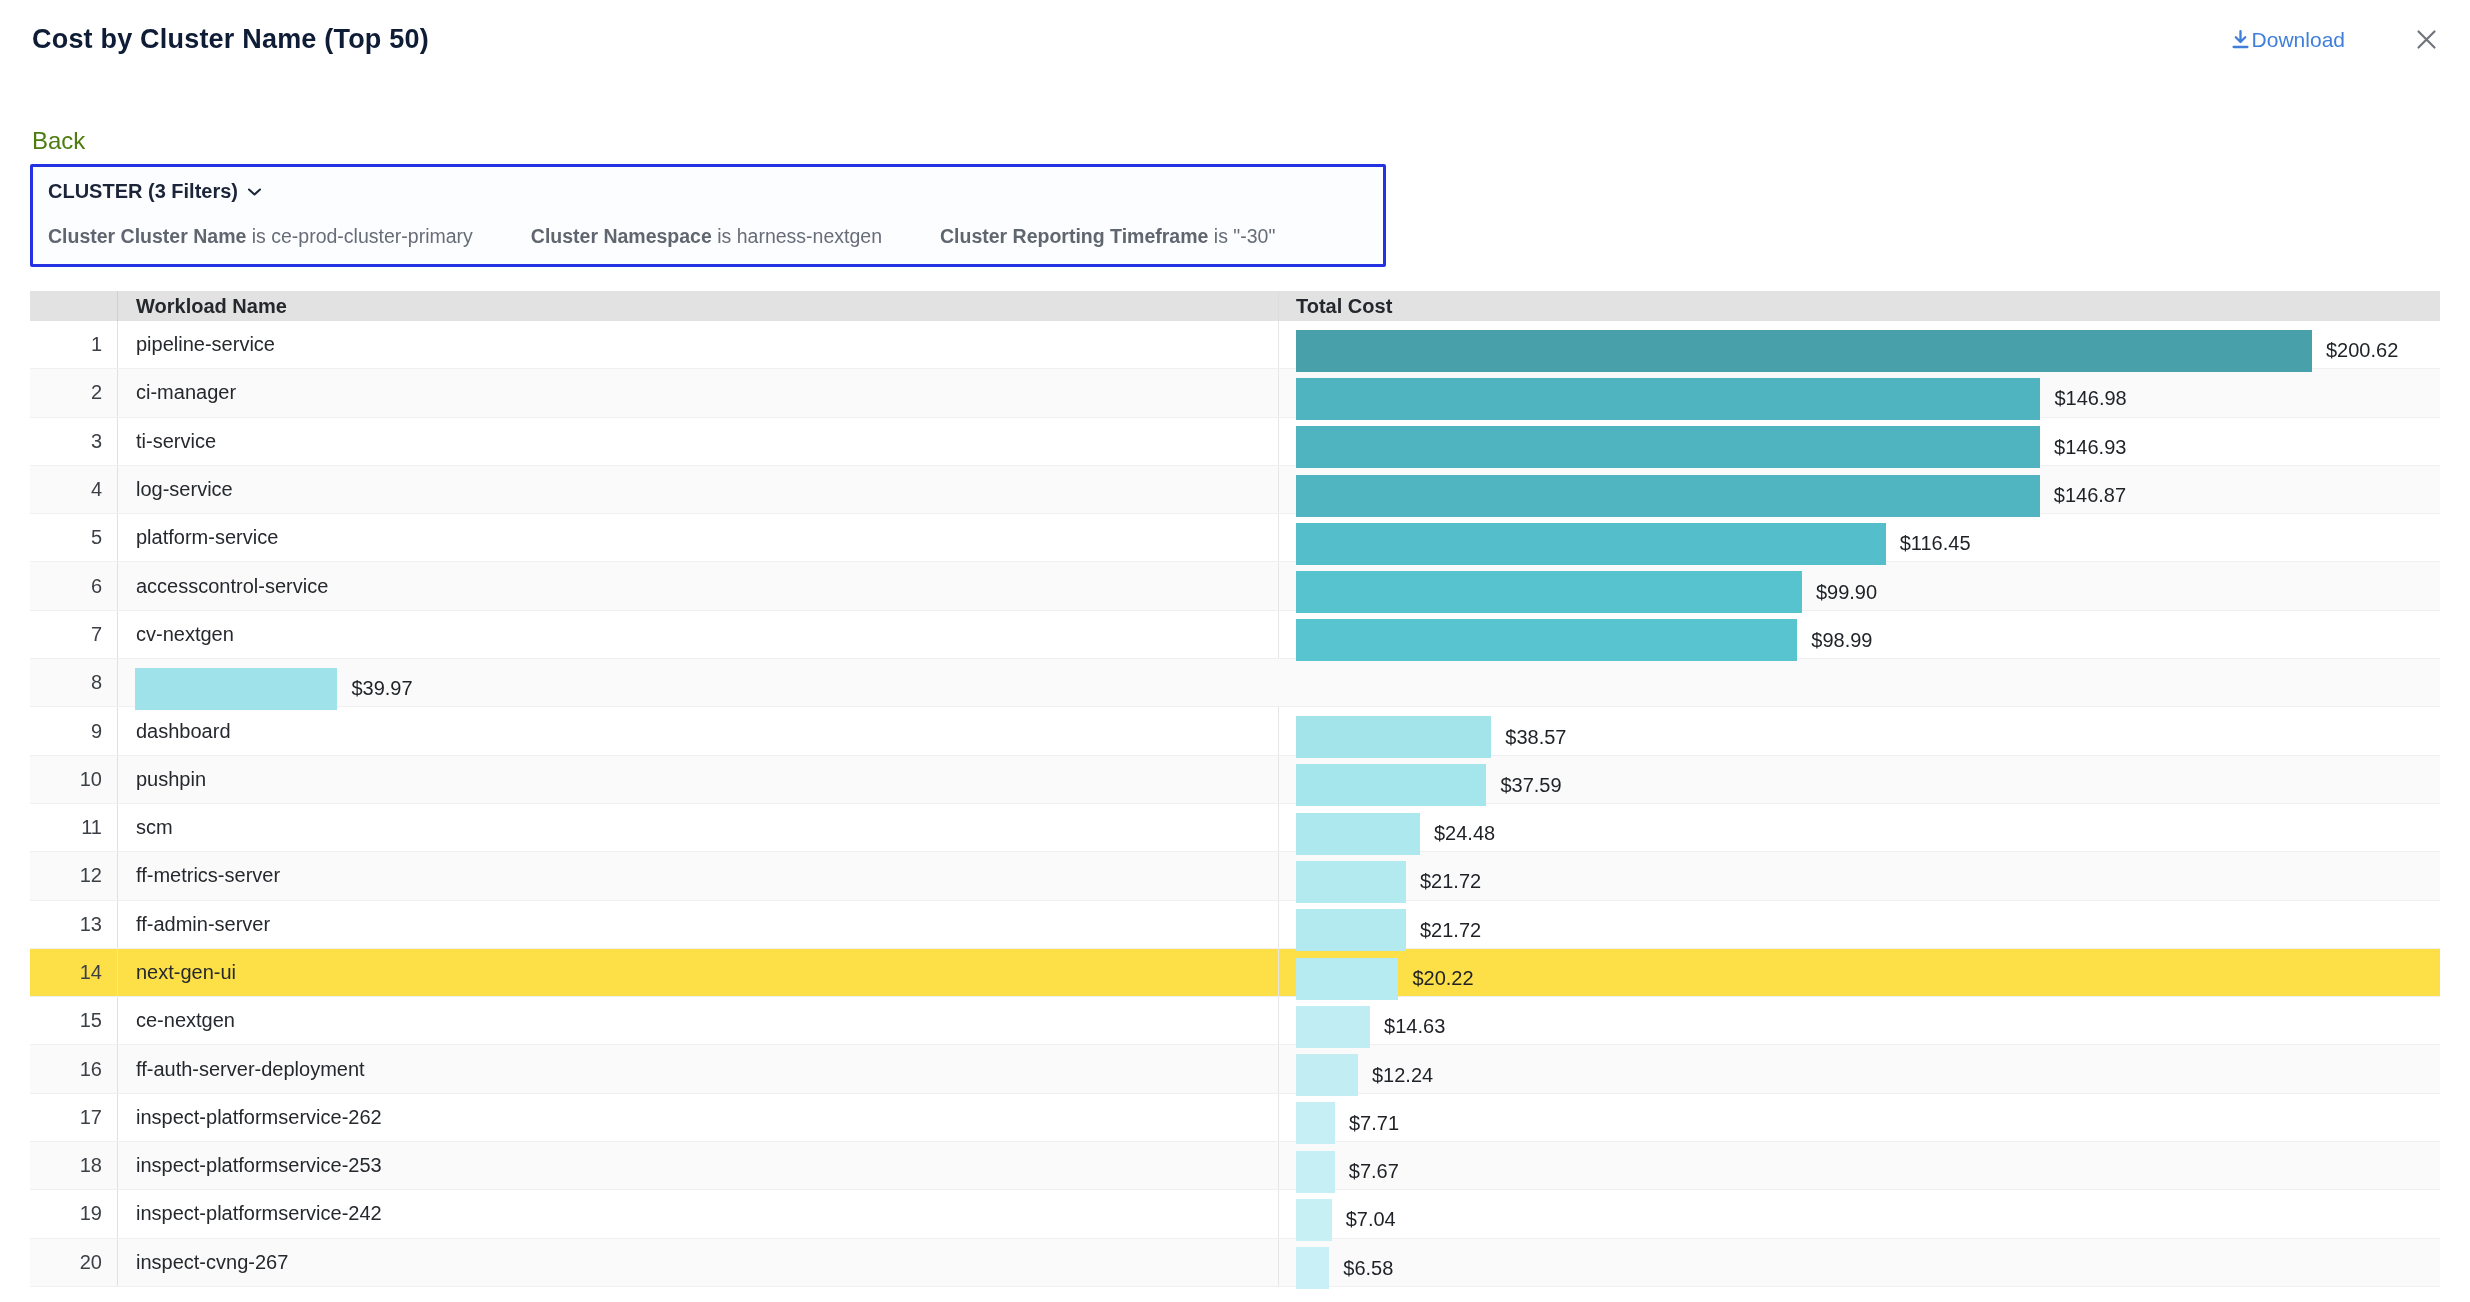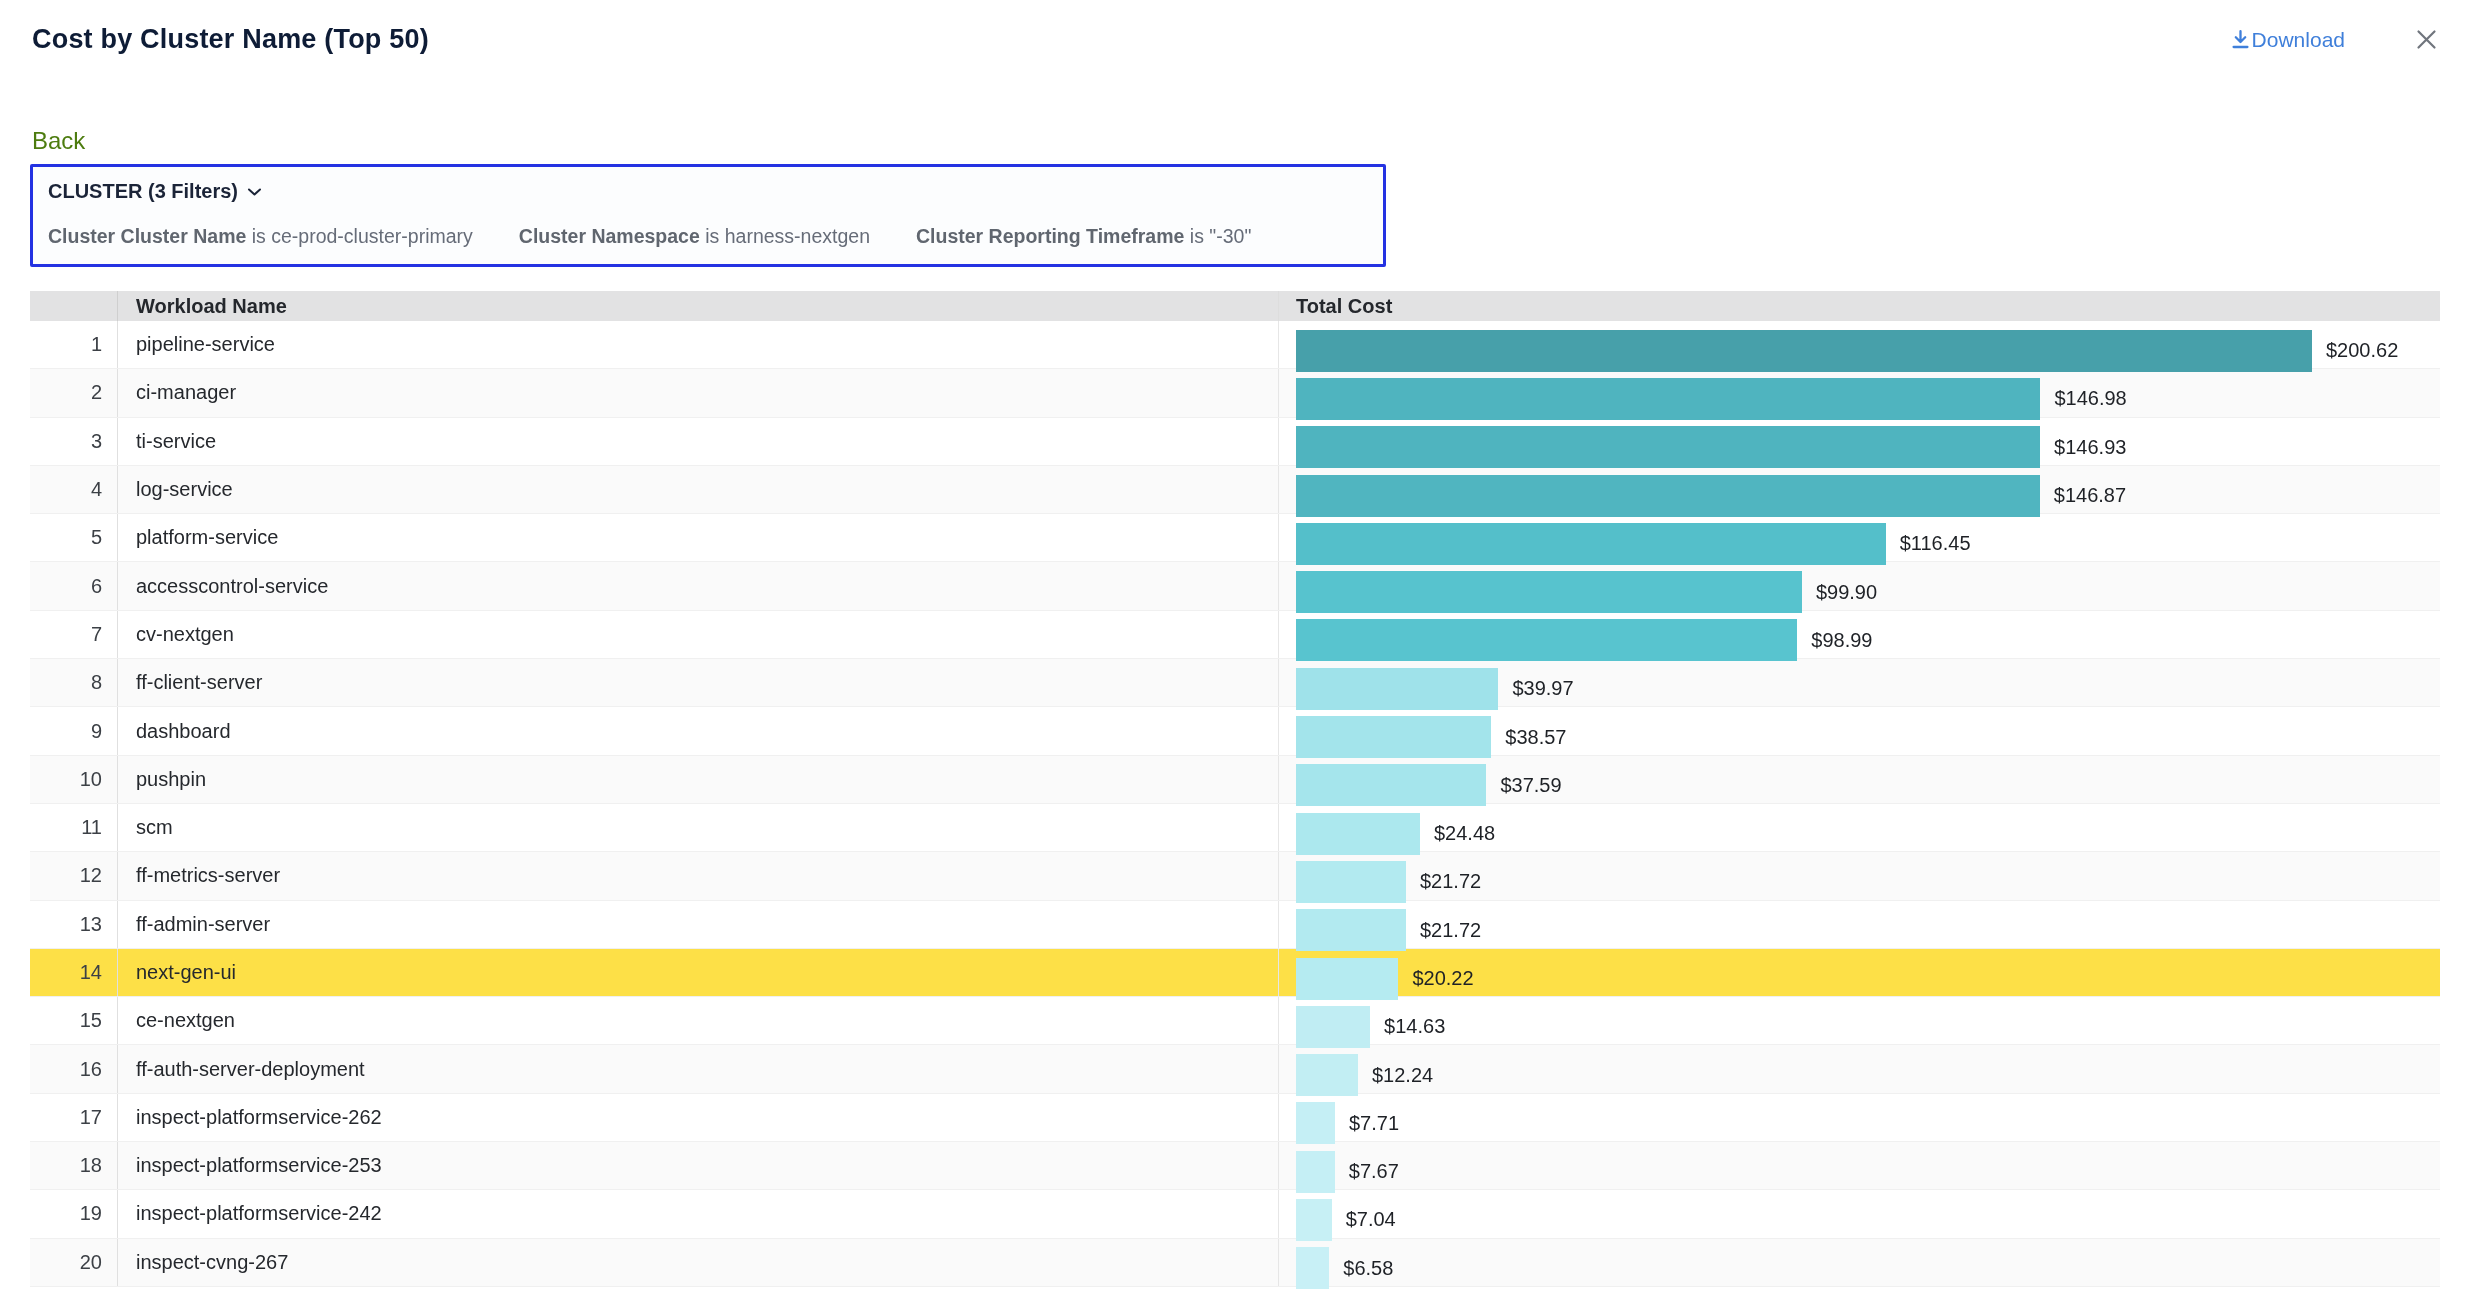--- a/index.html
+++ b/index.html
@@ -20,21 +20,21 @@
   }
   .close-btn { background:none; border:none; cursor:pointer; padding:0; margin-left:68px; line-height:0; }
 
   
   .back-link { display:block; width:max-content; margin:72px 0 9px 32px; color:#4d7c0f; font-size:24px; text-decoration:none; cursor:pointer; }
   .filter-box {
     margin-left:30px; width:1356px; border:3px solid #2432e2; background:#fcfdfe;
     padding:13px 15px 16px 15px; border-radius:2px;
   }
   .filter-group { display:flex; align-items:center; gap:9px; color:#1b2438; font-size:20px; font-weight:700; cursor:pointer; width:max-content;justify-content:space-between; }
-  .filter-items { display:flex; gap:46px; margin-top:22px; font-size:19.5px; color:#666c78; }
+  .filter-items { display:flex; gap:58px; margin-top:22px; font-size:19.5px; color:#666c78; }
   .filter-item { white-space:nowrap; }
   .filter-item .f-field { font-weight:600; color:#60666f; }
 
   
   .cost-table { margin:24px 30px 0 30px; }
   .thead { display:flex; height:30px; background:#e2e2e3; align-items:stretch; font-weight:700; font-size:20px; color:#24272c; }
   .cell-rank  { width:88px; border-right:1px solid #cfcfcf; flex:none; }
   .cell-name  { width:1161px; border-right:1px solid #dddddd; flex:none; padding-left:18px; display:flex; align-items:center; }
   .cell-cost  { flex:1; padding-left:17px; display:flex; align-items:center; }
 
@@ -160,21 +160,20 @@
       <div class="row">
     <div class="cell-rank">7</div>
     <div class="cell-name">cv-nextgen</div>
     <div class="cell-cost">
       <div class="bar" style="width: 501.3px; background: rgb(88, 196, 207);"></div>
       <div class="bar-label">$98.99</div>
     </div>
   </div>
       <div class="row alt">
     <div class="cell-rank">8</div>
-    <div class="cell-name">ff-client-server</div>
     <div class="cell-cost">
       <div class="bar" style="width: 202.4px; background: rgb(159, 226, 234);"></div>
       <div class="bar-label">$39.97</div>
     </div>
   </div>
       <div class="row">
     <div class="cell-rank">9</div>
     <div class="cell-name">dashboard</div>
     <div class="cell-cost">
       <div class="bar" style="width: 195.3px; background: rgb(163, 228, 235);"></div>

